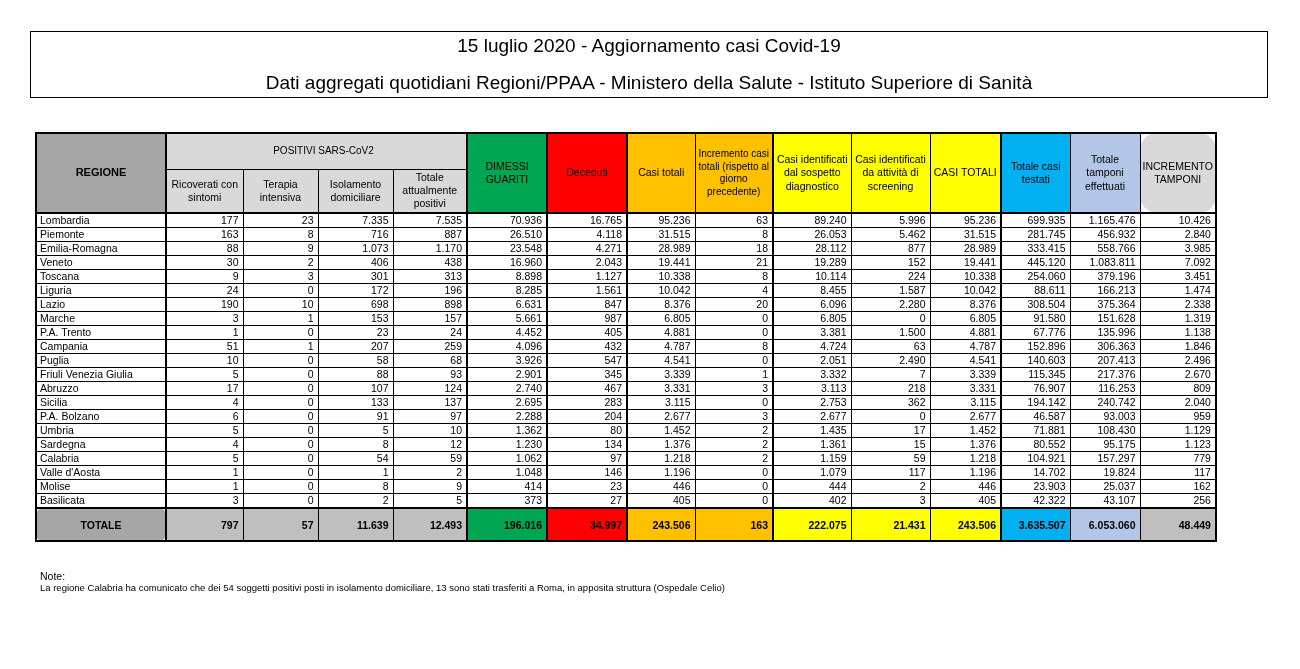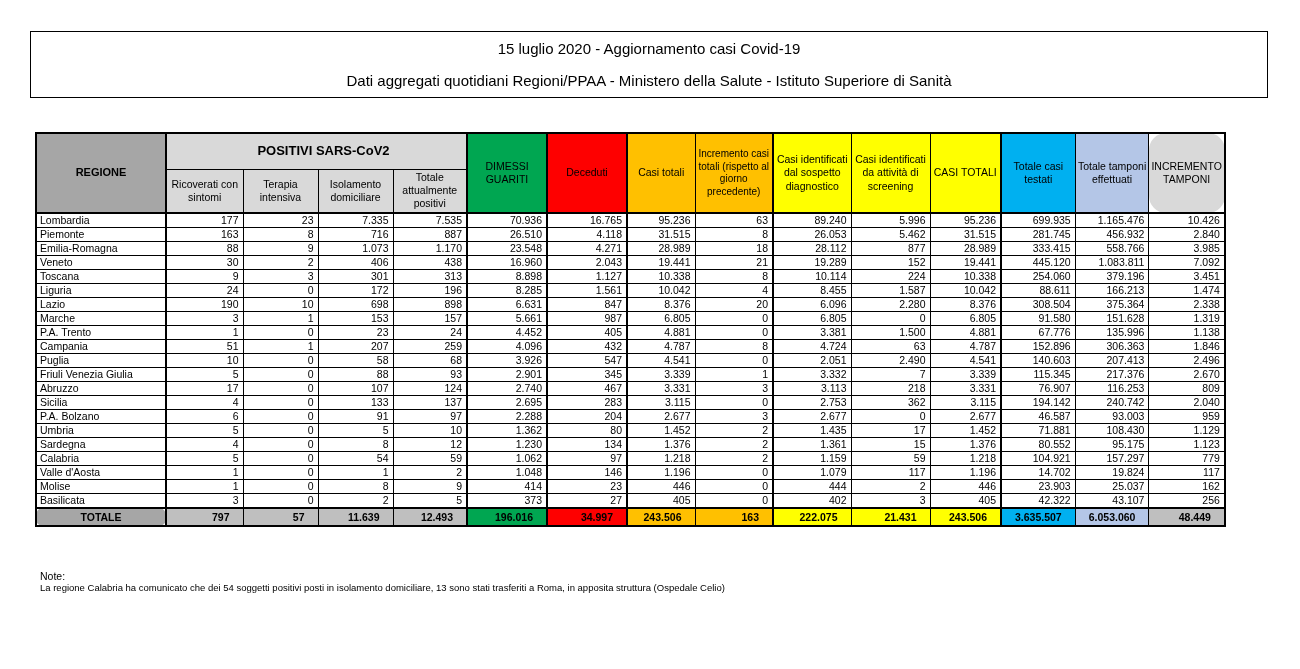--- a/index.html
+++ b/index.html
@@ -4,60 +4,60 @@
 <style>
   * { margin:0; padding:0; box-sizing:border-box; }
   html,body { background:#ffffff; }
   body { font-family:"Liberation Sans", sans-serif; color:#000; }
   .page { position:relative; width:1300px; height:669px; background:#fff; overflow:hidden; }
 
   .title-box {
     position:absolute; left:30px; top:31px; width:1238px; height:67px;
     border:1px solid #000; background:#fff;
     display:flex; flex-direction:column; justify-content:center; align-items:center; gap:15px;
-    font-size:15px;
+    font-size:19px;
   }
 
   table.covid {
     position:absolute; left:35px; top:132px;
     border-collapse:collapse; table-layout:fixed;
     border:2px solid var(--border);
     font-size:10.5px;
   }
   table.covid th, table.covid td {
     border:1px solid var(--border);
     overflow:hidden;
   }
   .bl2 { border-left:2px solid var(--border) !important; }
   thead th { font-weight:normal; text-align:center; vertical-align:middle; padding:1px 2px; line-height:1.25; }
   thead tr.r1 { height:36px; }
   thead tr.r2 { height:44px; }
   thead { border-bottom:2px solid var(--border); }
   tfoot { border-top:2px solid var(--border); }
 
   th.regione { background:var(--gray_dark); font-weight:bold; font-size:11px; }
-  th.group   { background:var(--gray_light); font-weight:bold; font-size:13px;padding-left:16px; }
+  th.group   { background:var(--gray_light); font-weight:normal; font-size:10px;padding-left:16px; }
   th.sub     { background:var(--gray_light); font-size:10.5px; }
   .bg-green  { background:var(--green); }
   .bg-red    { background:var(--red); }
   .bg-orange { background:var(--orange);text-align:center; }
   .bg-yellow { background:var(--yellow); }
   .bg-cyan   { background:var(--cyan); }
   .bg-peri   { background:var(--lightblue); }
   .bg-grayl  { background:var(--gray_light);border-radius:17px; }
   .bg-graym  { background:var(--gray_medium); }
   .bg-grayd  { background:var(--gray_dark); }
 
   tbody td { height:14px; line-height:13px; background:#fff; }
   td.region { text-align:left; padding:0 3px;border-radius:7px; }
   td.num    { text-align:right; padding:0 4px; font-variant-numeric:tabular-nums; }
 
-  tfoot td { height:18px; font-weight:bold; }
+  tfoot td { height:33px; font-weight:bold; }
   tfoot td.region { text-align:center; }
-  tfoot td.num { text-align:right; padding:0 13px; }
+  tfoot td.num { text-align:right; padding:0 4px; }
 
   .notes { position:absolute; left:40px; top:570px; font-size:10px; }
   .notes .note-label { font-size:10.5px; }
   .notes .note-line { font-size:9.5px; line-height:12px; }
 </style>
 </head>
 <body>
 
 <div class="page">
 

